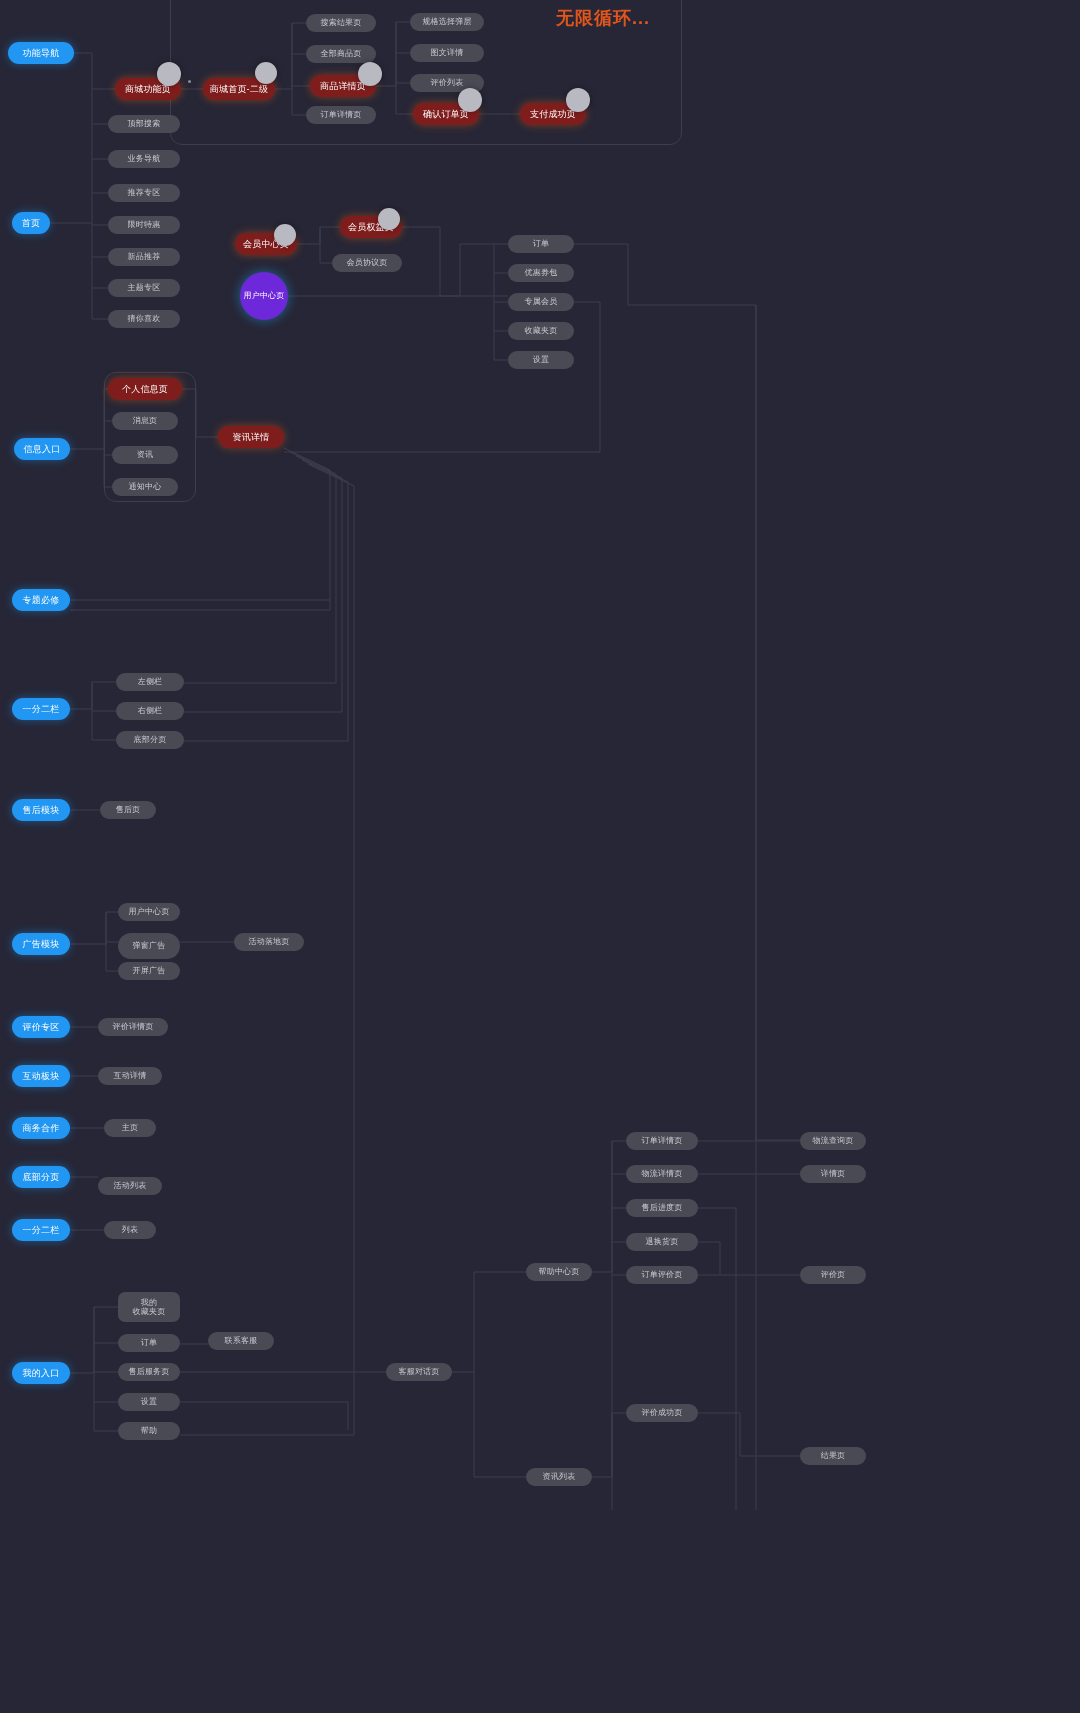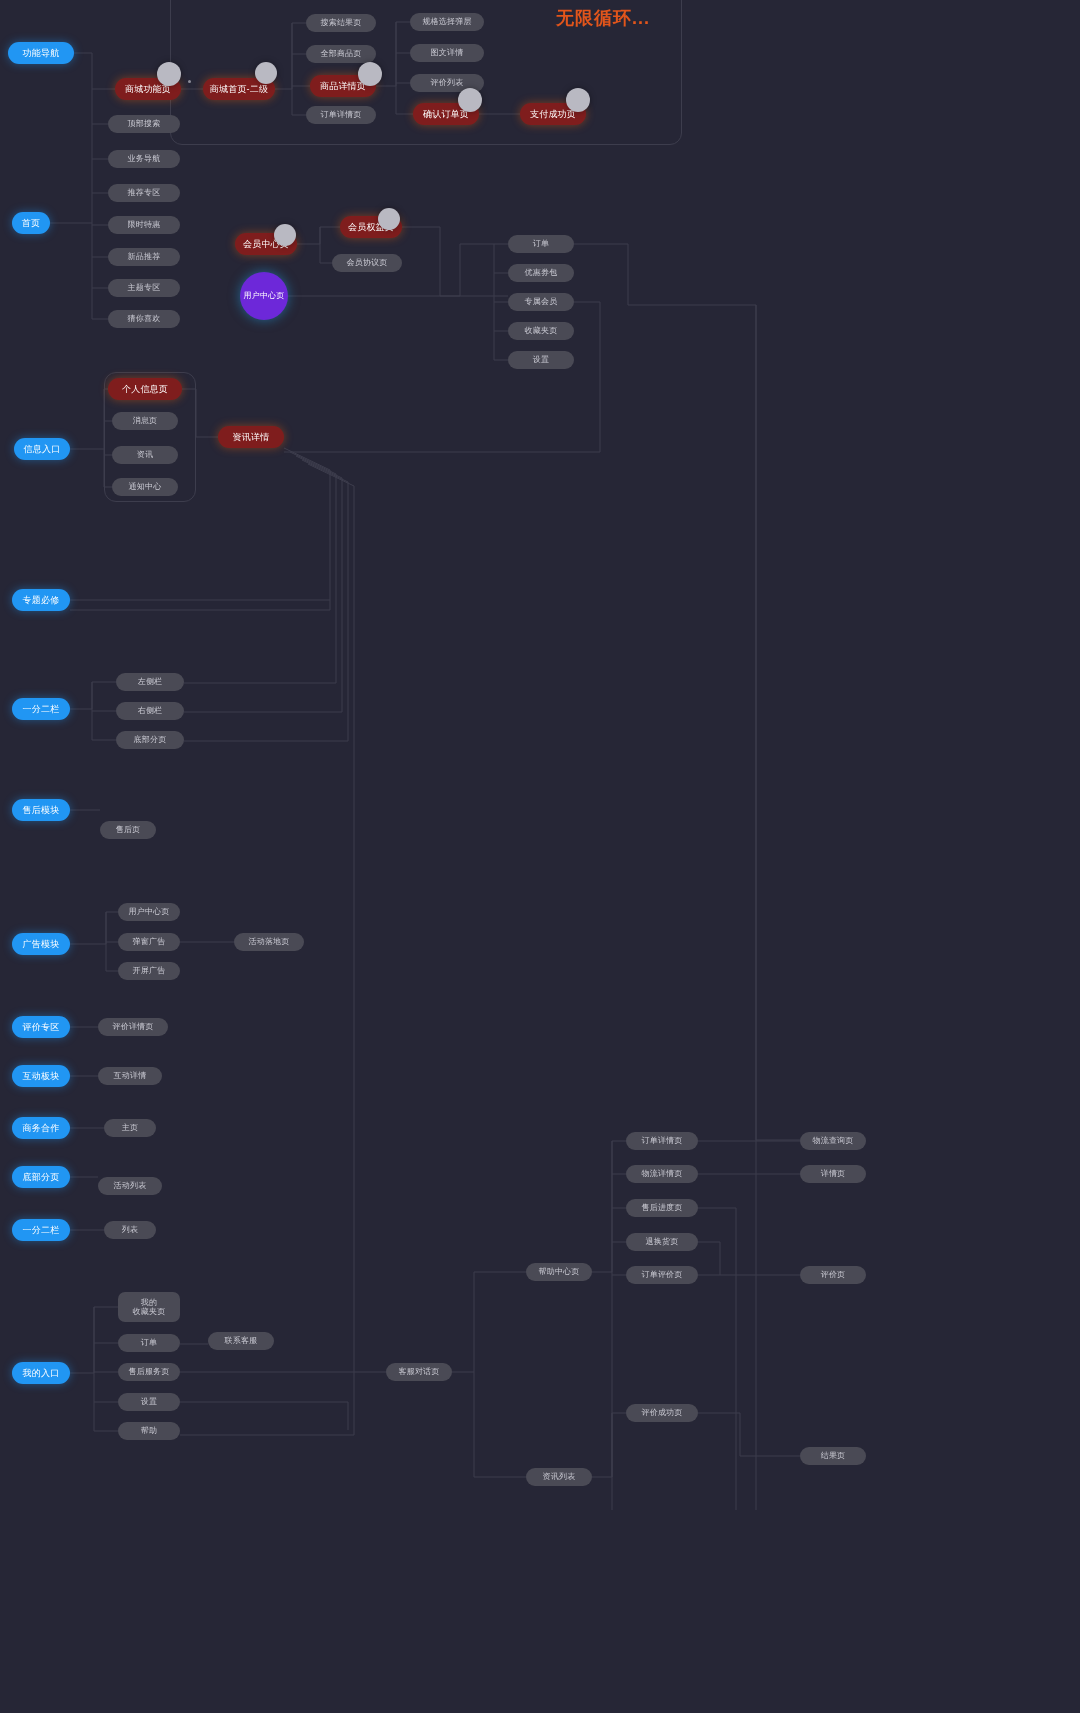--- a/index.html
+++ b/index.html
@@ -250,23 +250,23 @@
     <div class="node gray" style="left: 508px; top: 322px; width: 66px; height: 18px;">收藏夹页</div>
     <div class="node gray" style="left: 508px; top: 351px; width: 66px; height: 18px;">设置</div>
     <div class="node orange" style="left: 108px; top: 378px; width: 74px; height: 22px;">个人信息页</div>
     <div class="node gray" style="left: 112px; top: 412px; width: 66px; height: 18px;">消息页</div>
     <div class="node gray" style="left: 112px; top: 446px; width: 66px; height: 18px;">资讯</div>
     <div class="node gray" style="left: 112px; top: 478px; width: 66px; height: 18px;">通知中心</div>
     <div class="node orange" style="left: 218px; top: 426px; width: 66px; height: 22px;">资讯详情</div>
     <div class="node gray" style="left: 116px; top: 673px; width: 68px; height: 18px;">左侧栏</div>
     <div class="node gray" style="left: 116px; top: 702px; width: 68px; height: 18px;">右侧栏</div>
     <div class="node gray" style="left: 116px; top: 731px; width: 68px; height: 18px;">底部分页</div>
-    <div class="node gray" style="left: 100px; top: 801px; width: 56px; height: 18px; margin-top: 20px;">售后页</div>
+    <div class="node gray" style="left: 100px; top: 801px; width: 56px; height: 18px;">售后页</div>
     <div class="node gray" style="left: 118px; top: 903px; width: 62px; height: 18px;">用户中心页</div>
-    <div class="node gray" style="left: 118px; top: 933px; width: 62px; height: 18px;">弹窗广告</div>
+    <div class="node gray" style="left: 118px; top: 933px; width: 62px; height: 26px;">弹窗广告</div>
     <div class="node gray" style="left: 118px; top: 962px; width: 62px; height: 18px;">开屏广告</div>
     <div class="node gray" style="left: 234px; top: 933px; width: 70px; height: 18px;">活动落地页</div>
     <div class="node gray" style="left: 98px; top: 1018px; width: 70px; height: 18px;">评价详情页</div>
     <div class="node gray" style="left: 98px; top: 1067px; width: 64px; height: 18px;">互动详情</div>
     <div class="node gray" style="left: 104px; top: 1119px; width: 52px; height: 18px;">主页</div>
     <div class="node gray" style="left: 98px; top: 1168px; width: 64px; height: 18px; margin-top: 9px;">活动列表</div>
     <div class="node gray" style="left: 104px; top: 1221px; width: 52px; height: 18px;">列表</div>
     <div class="node gray two-line" style="left: 118px; top: 1292px; width: 62px; height: 30px;">我的
 收藏夹页</div>
     <div class="node gray" style="left: 118px; top: 1334px; width: 62px; height: 18px;">订单</div>

